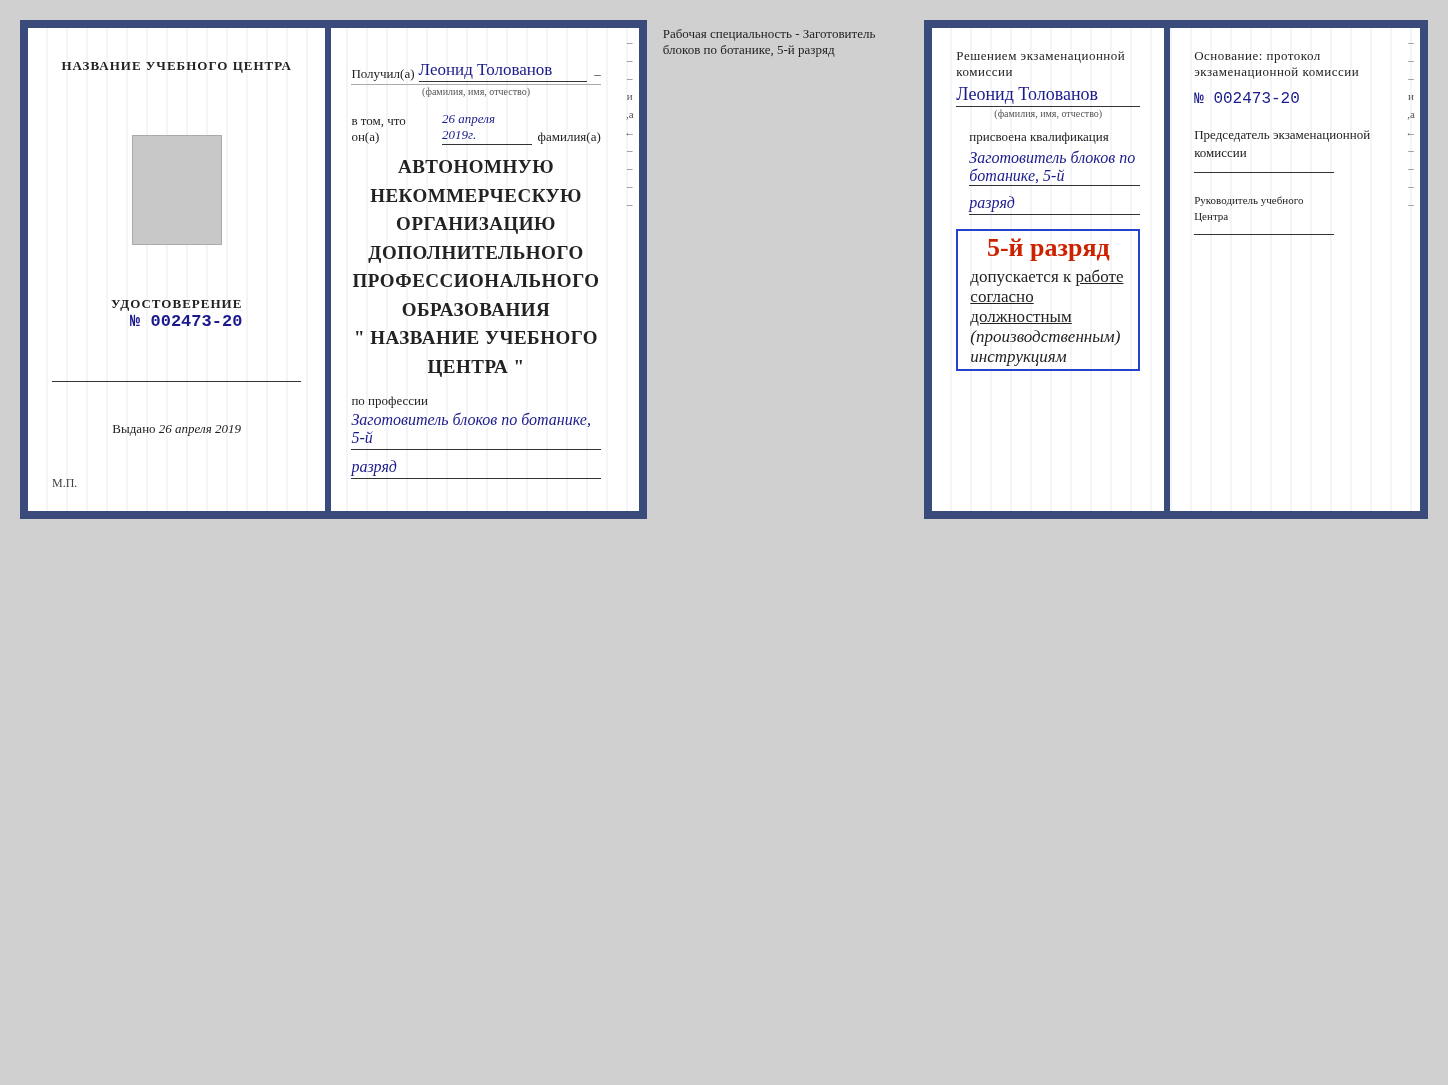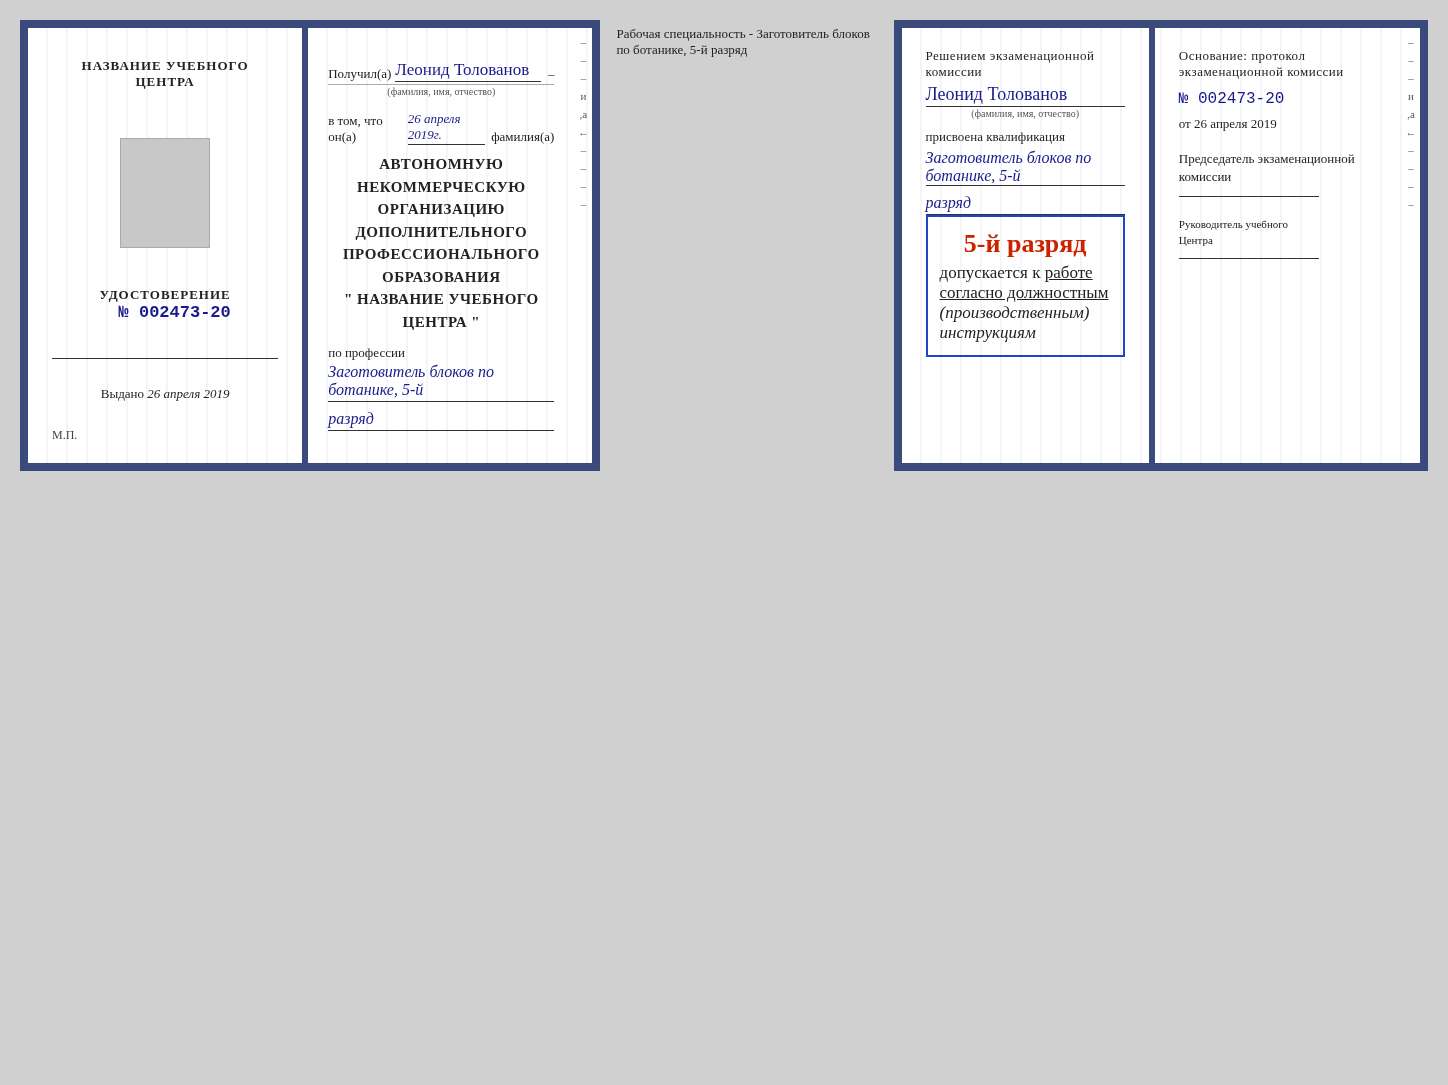--- a/index.html
+++ b/index.html
@@ -169,21 +169,21 @@
     .vtom-line .date-cursive {
       font-style: italic;
       border-bottom: 1px solid #333;
       padding-bottom: 1px;
       color: #1a1a8c;
       font-size: 13px;
     }
 
     .org-block {
       text-align: center;
-      font-size: 15px;
+      font-size: 19px;
       font-weight: bold;
       letter-spacing: 0.5px;
       line-height: 1.5;
       color: #222;
       margin: 8px 0;
     }
 
     .po-professii-block {
       margin-top: 12px;
       font-size: 13px;
@@ -247,20 +247,21 @@
       font-size: 10px;
       color: #555;
       text-align: center;
       margin-top: 1px;
     }
 
     .prisvoena-block {
       margin-top: 10px;
       font-size: 13px;
       color: #222;
+      margin-left: 13px;
     }
 
     .qualification-cursive {
       font-family: 'Times New Roman', serif;
       font-size: 16px;
       color: #1a1a8c;
       font-style: italic;
       border-bottom: 1px solid #333;
       display: block;
       margin-top: 4px;
@@ -273,21 +274,22 @@
       font-style: italic;
       border-bottom: 1px solid #333;
       display: block;
       margin-top: 8px;
       padding-bottom: 2px;
     }
 
     
     .stamp-box {
       border: 2px solid #2244cc;
-      padding: 12px 12px;
+      padding: 2px 12px;
+      margin-top: 14px;
       display: inline-block;
       width: 100%;
     }
 
     .stamp-rank {
       font-size: 26px;
       font-weight: bold;
       color: #cc2200;
       font-family: 'Times New Roman', serif;
       text-align: center;
@@ -454,24 +456,20 @@
       </div>
     </div>
 
     <div class="doc-divider"></div>
 
     <div class="doc-half doc2-right">
       <div class="osnovanie-block">Основание: протокол экзаменационной комиссии</div>
 
       <div class="proto-number">№  002473-20</div>
 
-      <div class="ot-date">
-        <span>от</span>
-        <span>26 апреля 2019</span>
-      </div>
 
       <div class="chairman-block">
         <div>Председатель экзаменационной</div>
         <div>комиссии</div>
         <span class="sign-line"></span>
       </div>
 
       <div class="rukavod-block">
         <div>Руководитель учебного</div>
         <div>Центра</div>

